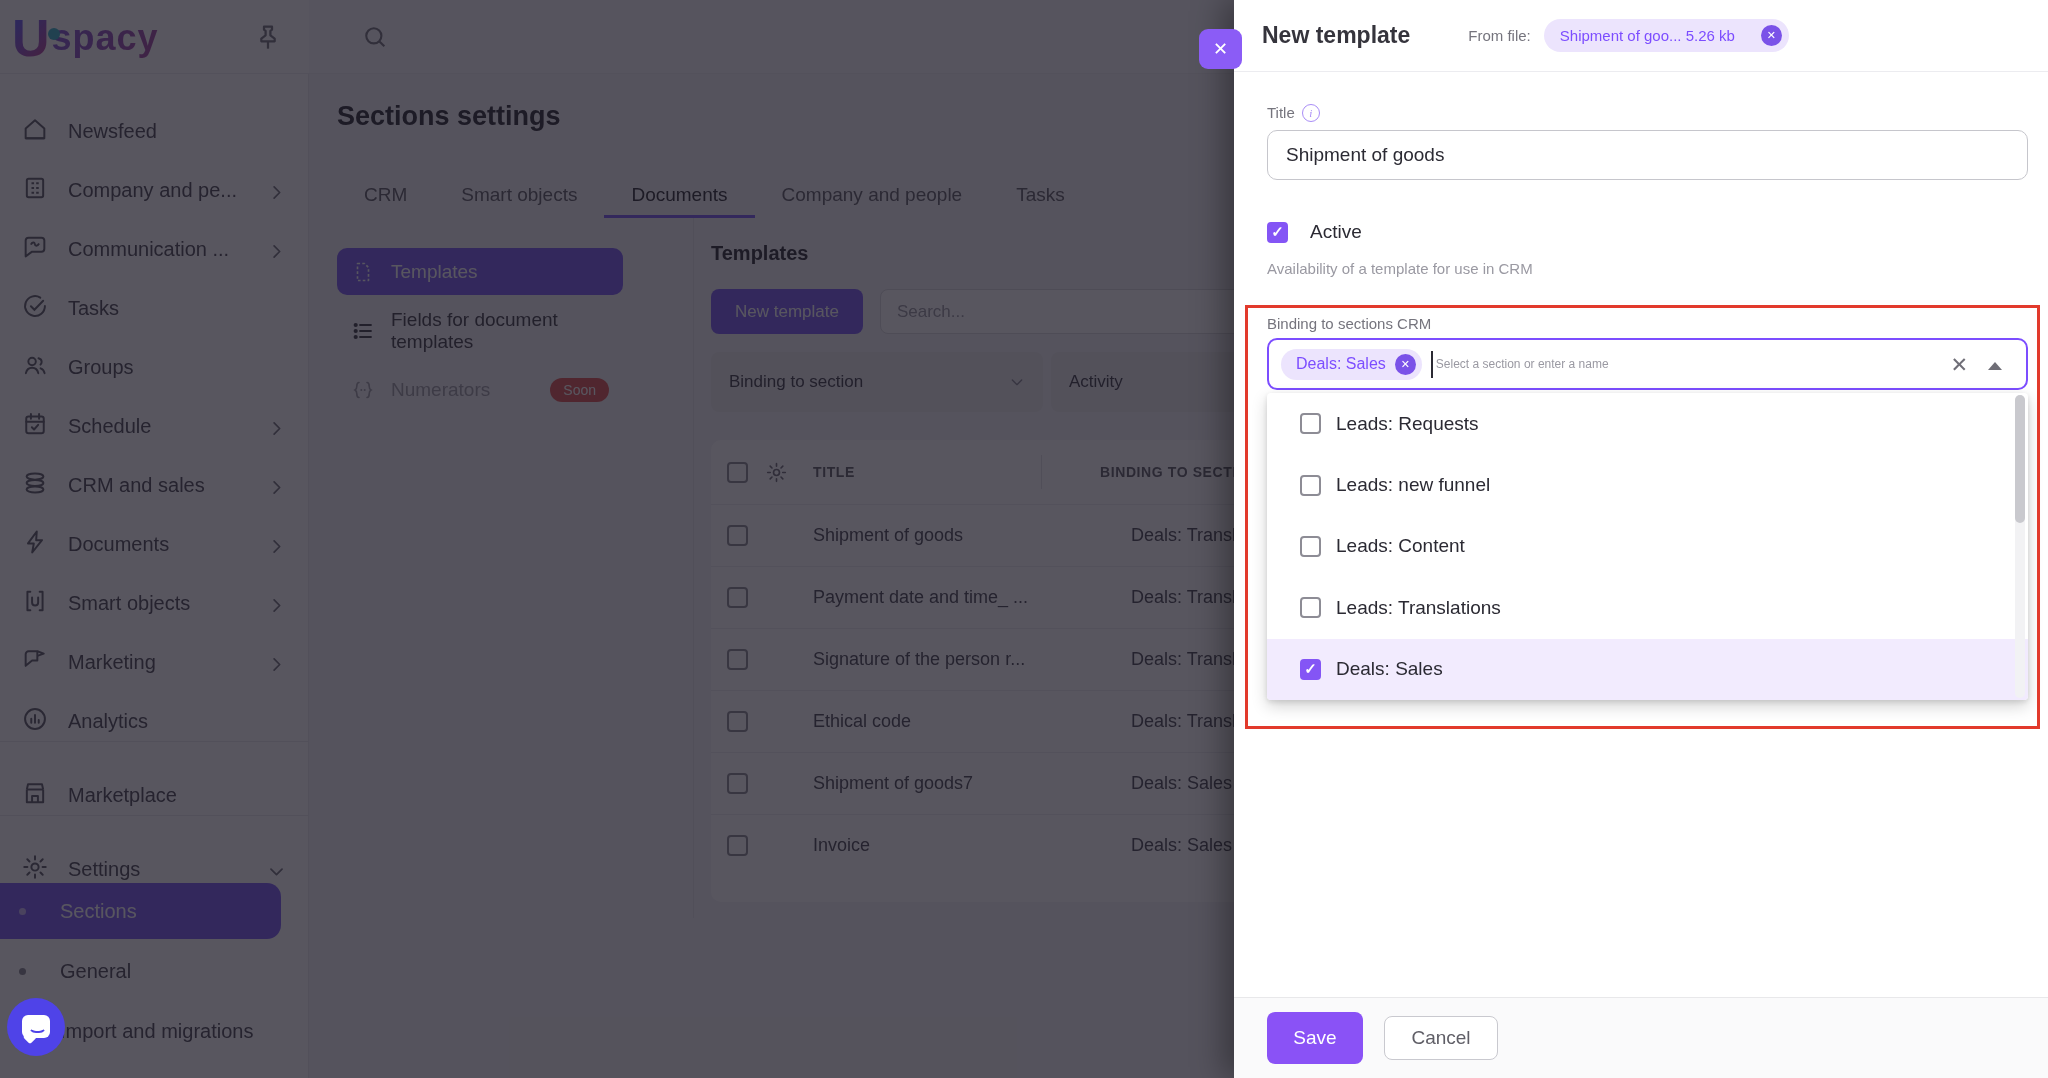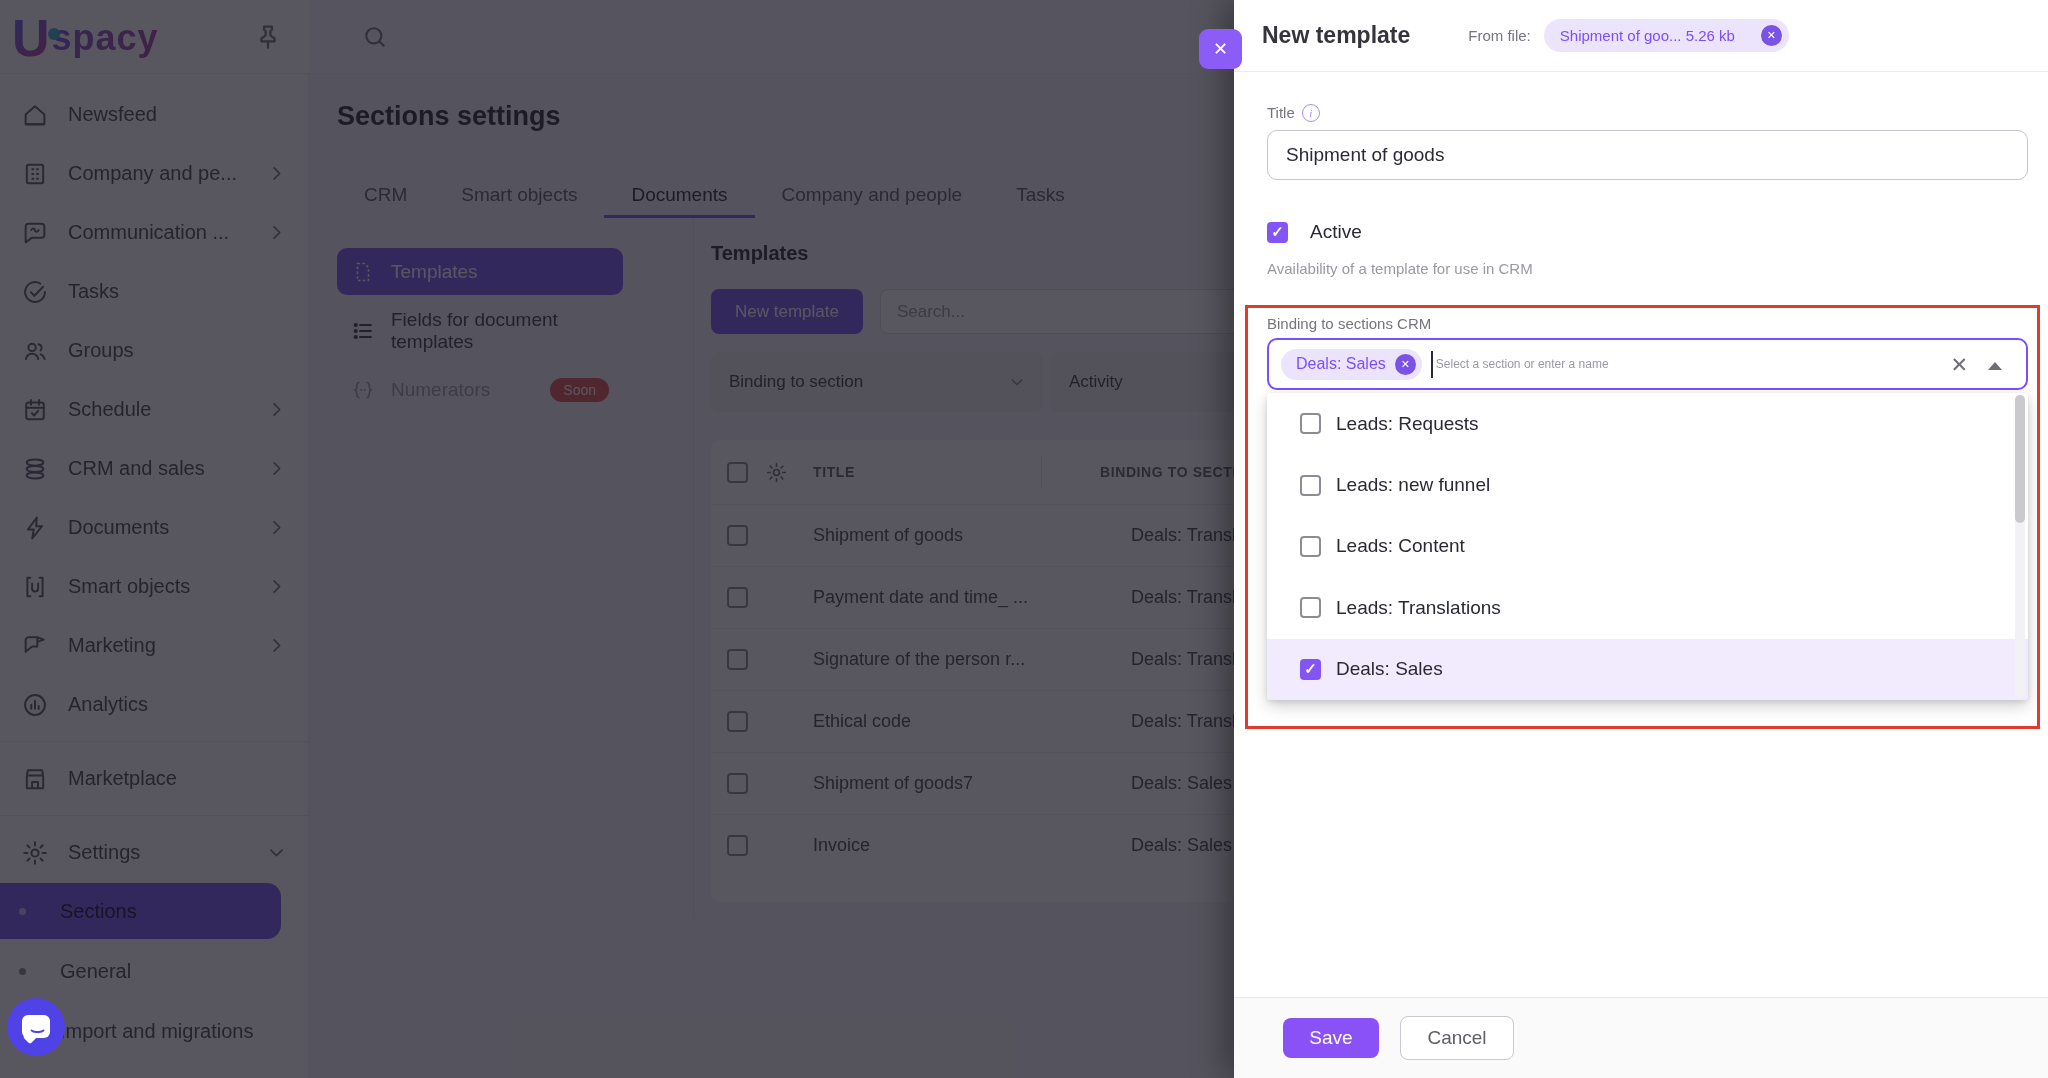--- a/index.html
+++ b/index.html
@@ -12,27 +12,27 @@
   .searchzone { position:absolute; left:309px; top:0; right:0; height:73px; background:#f8f8fa; display:flex; align-items:center; padding-left:52px; }
   .logo { position:absolute; left:12px; top:8px; height:60px; display:flex; align-items:center; }
   .logo-u { font-size:52px; font-weight:800; line-height:56px; background:linear-gradient(135deg,#6a5cf0 20%,#b94397 85%); -webkit-background-clip:text; background-clip:text; color:transparent; }
   .logo-dot { position:absolute; left:36px; top:20px; width:12px; height:12px; border-radius:50%; background:#39b3c8; }
   .logo-rest { font-size:36px; font-weight:600; letter-spacing:1px; margin-left:2px; background:linear-gradient(120deg,#7d57d8,#a8479e); -webkit-background-clip:text; background-clip:text; color:transparent; }
   .pin-btn { position:absolute; left:252px; top:22px; width:32px; height:32px; color:#73727c; }
   .icon-svg { width:100%; height:100%; display:block; }
 
   
   .sidebar { position:absolute; left:0; top:74px; bottom:0; width:309px; background:#fff; border-right:1px solid #eaeaee; z-index:1; padding-top:10px; overflow:hidden; }
-  .snav { display:flex; align-items:center; height:57px; margin:2px 0; padding:0 22px 0 21px; color:#4b4a54; font-size:20px; gap:19px; cursor:pointer; }
+  .snav { display:flex; align-items:flex-end; height:57px; margin:2px 0; padding:0 22px 0 21px; color:#4b4a54; font-size:20px; gap:19px; cursor:pointer; }
   .snav .s-ic { width:28px; height:28px; flex:none; color:#5c5b64; }
   .snav .chev { margin-left:auto; width:19px; height:19px; color:#73727c; flex:none; }
   .sdivider { height:1px; background:#e8e8ec; margin:8px 0; }
   .ssub { display:flex; align-items:center; height:56px; margin-bottom:4px; padding-left:60px; font-size:20px; color:#4b4a54; position:relative; cursor:pointer; }
   .ssub .dot { position:absolute; left:19px; top:25px; width:7px; height:7px; border-radius:50%; background:#8a8992; }
-  .ssub.active { background:#7b5cf5; color:#0f172a; border-radius:0 14px 14px 0; width:281px; }
+  .ssub.active { background:#7b5cf5; color:#ffffff; border-radius:0 14px 14px 0; width:281px; }
   .ssub.active .dot { background:#cdbcfb; }
 
   
   .content { position:absolute; left:309px; top:74px; right:0; bottom:0; z-index:1; padding-left:28px; }
   .page-title { margin-top:24px; font-size:27px; font-weight:700; color:#2c2b33; line-height:36px; }
   .tabs { display:flex; margin-top:40px; height:44px; }
   .tab { padding:0 27px; font-size:19px; color:#5f5e66; display:flex; align-items:center; border-bottom:3px solid transparent; cursor:pointer; }
   .tab.active { color:#2c2b33; border-bottom-color:#7b5cf5; }
   .cols { display:flex; }
   .submenu { width:357px; flex:none; padding-top:30px; border-right:1px solid #e6e6ea; min-height:700px; }
@@ -90,21 +90,21 @@
   .caret-line { width:2px; height:27px; background:#2b2a33; margin-left:9px; }
   .sel-placeholder { margin-left:3px; font-size:12px; color:#9a99a2; white-space:nowrap; overflow:hidden; }
   .sel-clear { position:absolute; right:58px; top:13px; font-size:21px; color:#6f6e77; cursor:pointer; }
   .sel-arrow { position:absolute; right:24px; top:22px; width:0; height:0; border-left:7px solid transparent; border-right:7px solid transparent; border-bottom:8px solid #6f6e77; cursor:pointer; }
   .dropdown { margin-top:3px; position:relative; background:#fff; border-radius:4px; box-shadow:0 6px 16px rgba(0,0,0,0.18), 0 2px 5px rgba(0,0,0,0.10); overflow:hidden; }
   .opt { display:flex; align-items:center; height:61.4px; padding-left:33px; gap:15px; font-size:19px; color:#2b2a33; cursor:pointer; }
   .opt.selected { background:#f2ebfe; }
   .dd-scroll { position:absolute; right:3px; top:2px; bottom:2px; width:10px; background:#f2f2f4; border-radius:5px; }
   .dd-thumb { position:absolute; top:0; left:0; width:10px; height:128px; background:#c9c9ce; border-radius:5px; }
   .drawer-footer { position:absolute; left:0; right:0; bottom:0; height:81px; background:#fafafb; border-top:1px solid #e8e8ea; display:flex; align-items:center; gap:21px; padding-left:33px; }
-  .btn-save { width:96px; height:40px; background:#8a52f6; color:#fff; border:none; border-radius:8px; font-size:19px; font-family:inherit; cursor:pointer;margin-left:16px; }
+  .btn-save { width:96px; height:52px; background:#8a52f6; color:#fff; border:none; border-radius:8px; font-size:19px; font-family:inherit; cursor:pointer; }
   .btn-cancel { width:114px; height:44px; background:#fff; color:#5f5e66; border:1px solid #c9c9cf; border-radius:8px; font-size:19px; font-family:inherit; cursor:pointer; }
 
   
   .annotation { position:absolute; left:1245px; top:305px; width:795px; height:424px; border:3px solid #e23a2c; z-index:40; pointer-events:none; }
   .chat-fab { position:absolute; left:7px; top:998px; width:58px; height:58px; border-radius:50%; background:#4f43e8; border:none; z-index:50; cursor:pointer; }
   .chat-glyph { position:absolute; left:15px; top:17px; width:28px; height:23px; background:#fff; border-radius:6px; }
   .chat-glyph::before { content:""; position:absolute; left:3px; bottom:-4px; width:10px; height:10px; background:#fff; border-radius:2px; transform:rotate(45deg); }
   .chat-glyph::after { content:""; position:absolute; left:6px; top:8px; width:15px; height:8px; border:2.5px solid #4f43e8; border-top:none; border-left-color:transparent; border-right-color:transparent; border-radius:0 0 8px 8px; }
 </style>
 </head>

